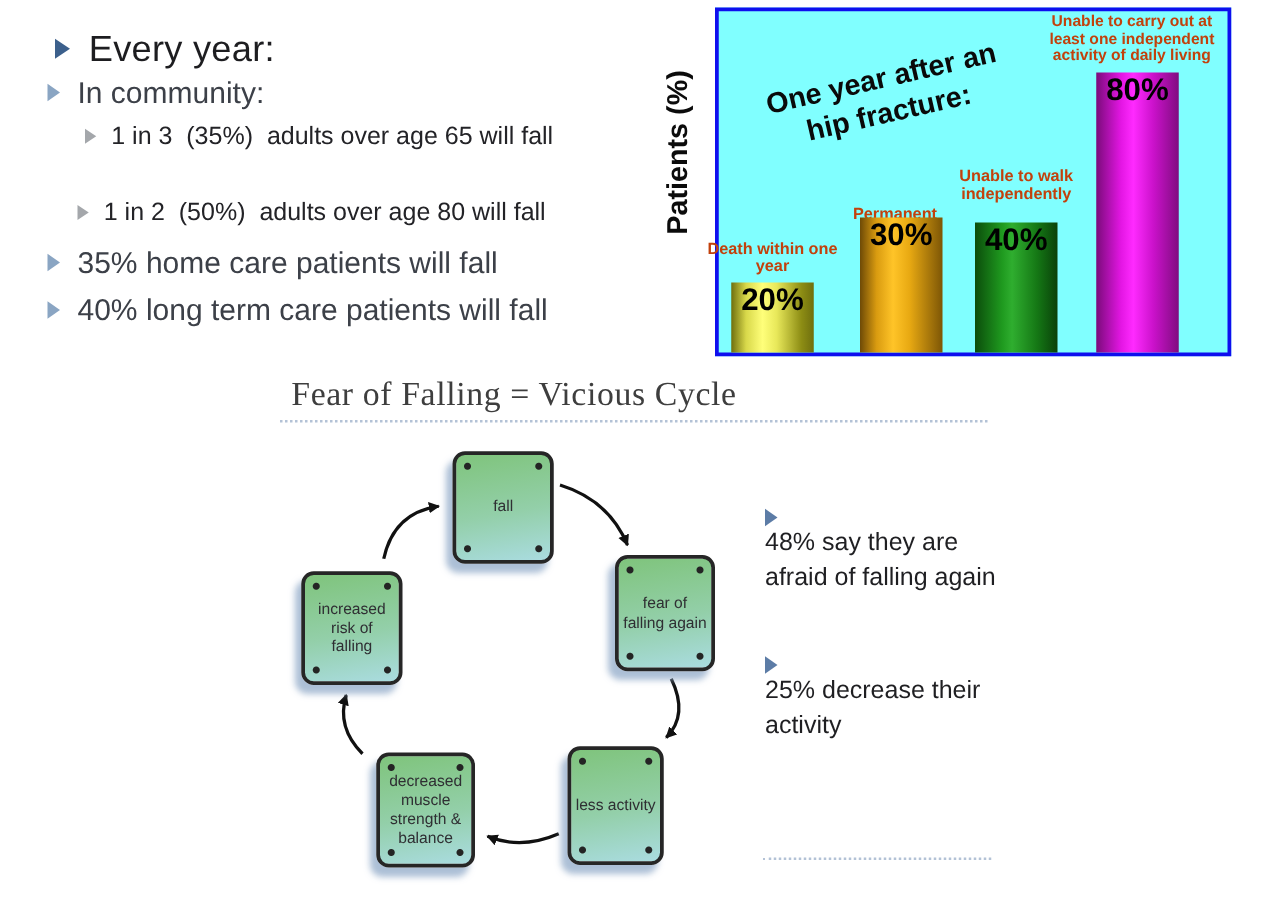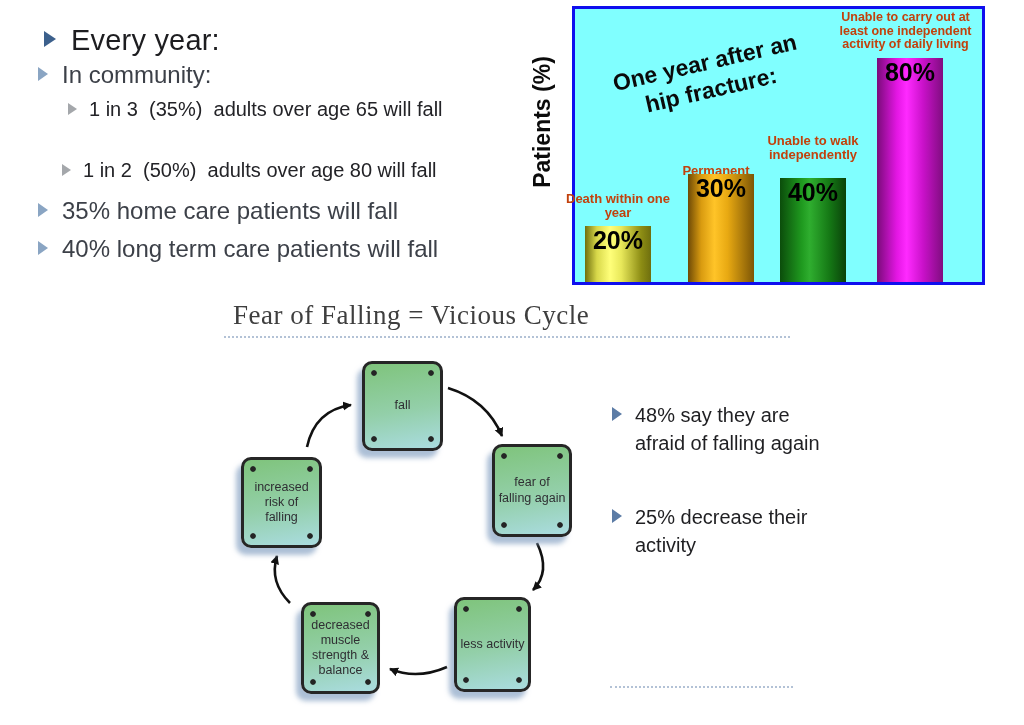--- a/index.html
+++ b/index.html
@@ -41,21 +41,21 @@
   .node { position:absolute; border:3px solid #262626; border-radius:10px;
           display:flex; align-items:center; justify-content:center; text-align:center;
           font-size:12.5px; color:#2f2f33; line-height:1.22; padding:0 3px;
           background:
             radial-gradient(circle at 9px 9px, #242424 2.4px, transparent 3.2px),
             radial-gradient(circle at calc(100% - 9px) 9px, #242424 2.4px, transparent 3.2px),
             radial-gradient(circle at 9px calc(100% - 9px), #242424 2.4px, transparent 3.2px),
             radial-gradient(circle at calc(100% - 9px) calc(100% - 9px), #242424 2.4px, transparent 3.2px),
             linear-gradient(170deg,#7fc47c 0%,#93cfa9 55%,#aadce0 100%);
           box-shadow:-5px 7px 5px rgba(144,170,200,.75); }
-  .s2-bullet { position:absolute; display:flex; align-items:flex-start; }
+  .s2-bullet { position:absolute; display:flex; align-items:flex-start;flex-direction:column; }
   .s2-bullet .bt { font-size:20px; color:#1f1f22; line-height:1.38; width:185px; }
   svg.arrows { position:absolute; left:195px; top:350px; }
 </style>
 </head>
 <body>
 
 <div class="row" style="left:8px; top:24px;padding-left:36px;">
   <span class="tri t1"></span>
   <span class="txt-l1">Every year:</span>
 </div>
@@ -129,16 +129,16 @@
 <div class="node" style="left:362px; top:361px; width:81px; height:90px;">fall</div>
 <div class="node" style="left:492px; top:444px; width:80px; height:93px;">fear of falling again</div>
 <div class="node" style="left:454px; top:597px; width:77px; height:95px;">less activity</div>
 <div class="node" style="left:301px; top:602px; width:79px; height:92px;">decreased muscle strength &amp; balance</div>
 <div class="node" style="left:241px; top:457px; width:81px; height:91px;">increased risk of falling</div>
 
 <div class="s2-bullet" style="left:612px; top:402px;">
   <span class="tri t4"></span>
   <span class="bt">48% say they are afraid of falling again</span>
 </div>
-<div class="s2-bullet" style="left:612px; top:504px;justify-content:flex-end;">
+<div class="s2-bullet" style="left:612px; top:520px;justify-content:flex-end;">
   <span class="tri t4"></span>
   <span class="bt">25% decrease their activity</span>
 </div>
 
 </body></html>

